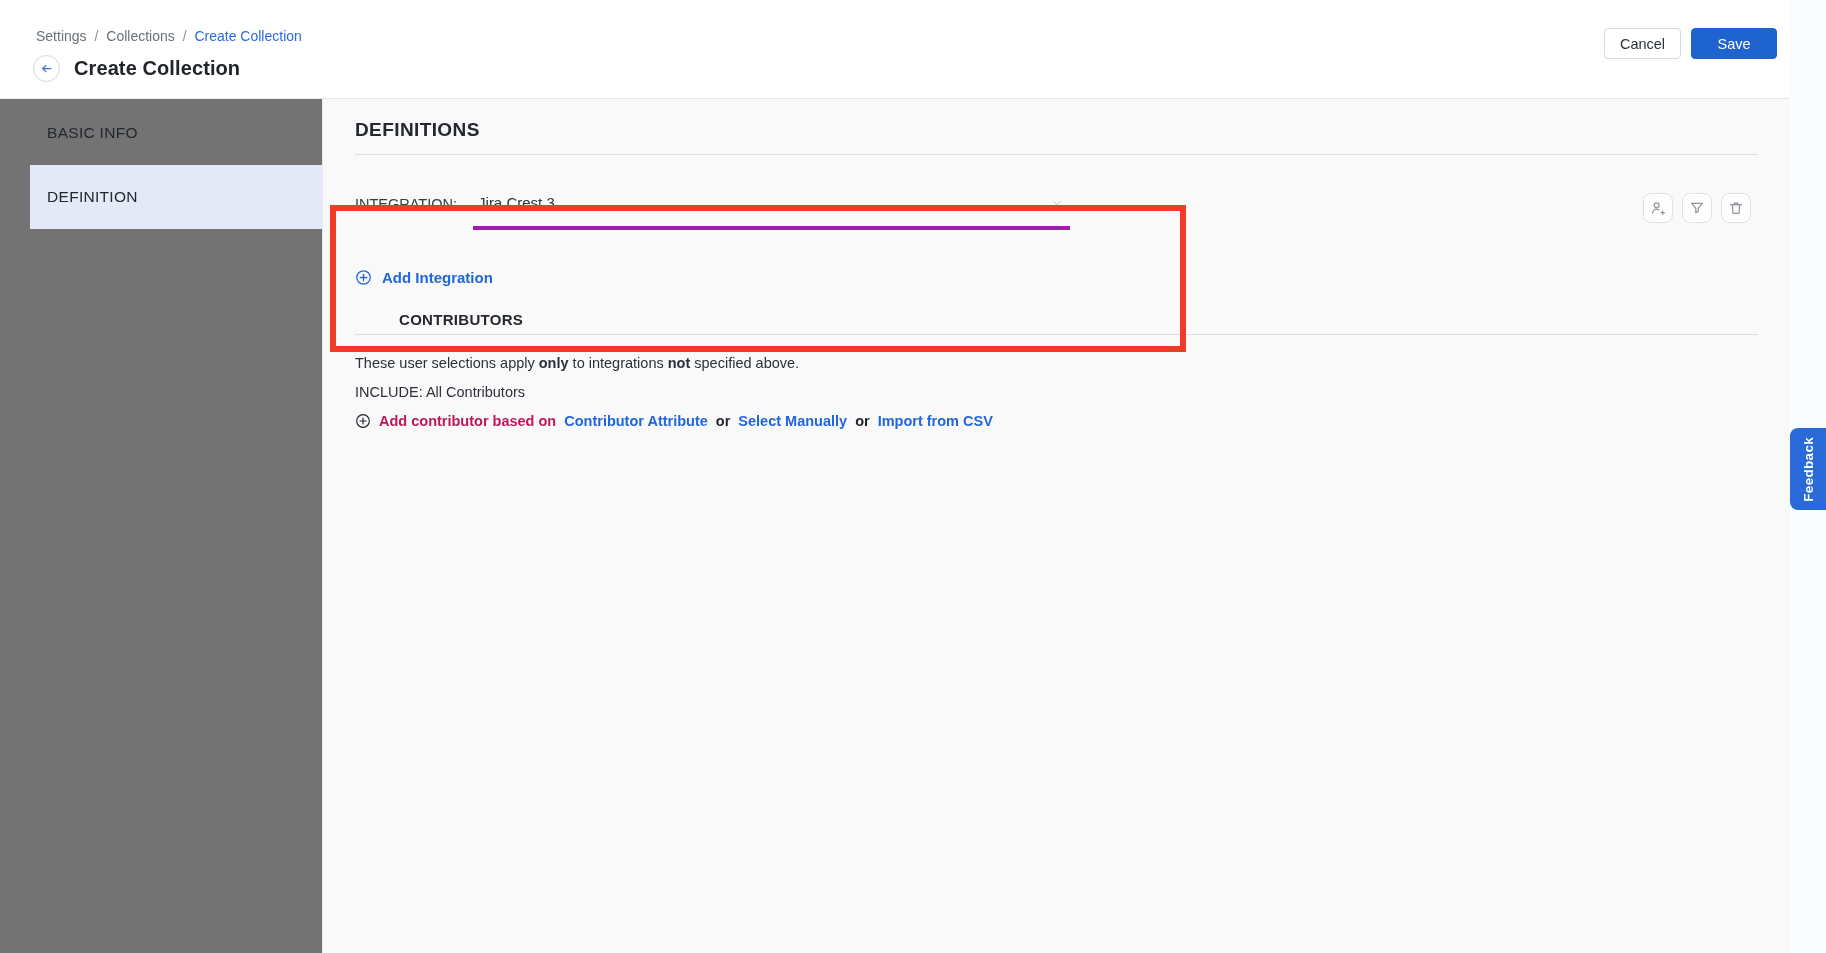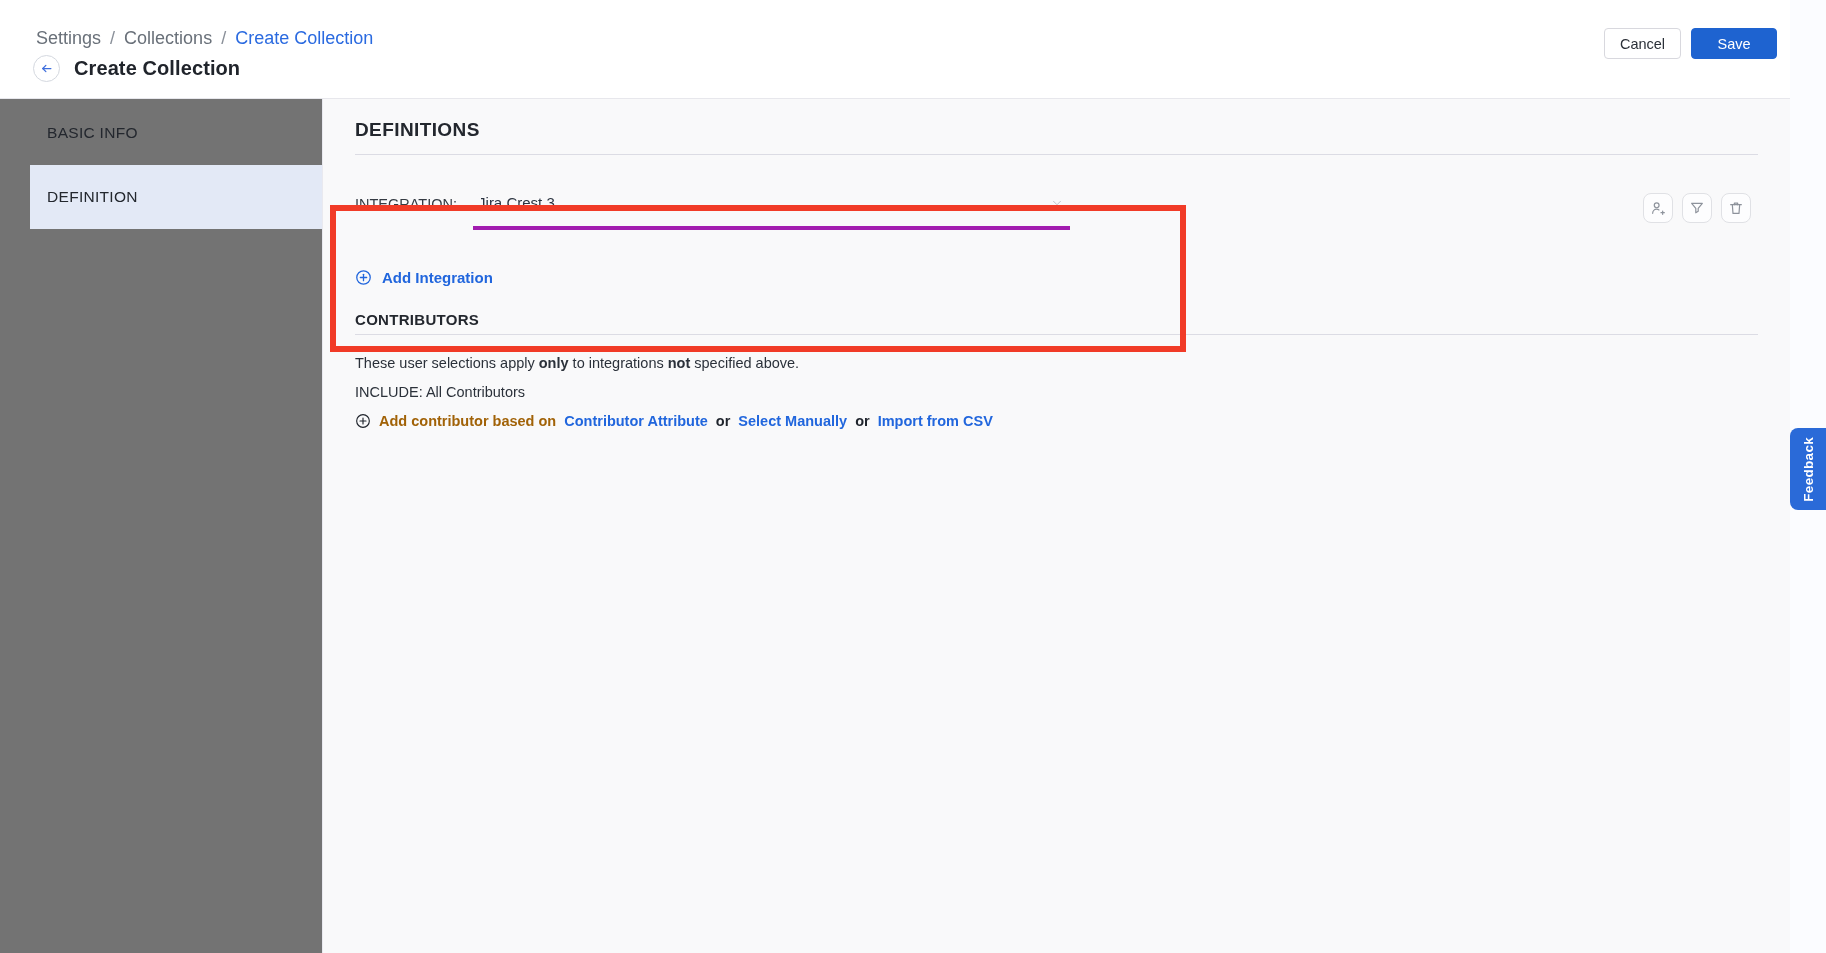--- a/index.html
+++ b/index.html
@@ -8,21 +8,21 @@
     font-family:"Liberation Sans", sans-serif;
     background:#ffffff;
     color:#22262d;
   }
   .page { display:flex; width:1826px; height:953px; }
   .app { width:1790px; display:flex; flex-direction:column; }
   .gutter { width:36px; background:#fbfcff; }
 
   
   .header { position:relative; height:99px; background:#ffffff; border-bottom:1px solid #e7e7ec; flex:0 0 auto; }
-  .breadcrumb { position:absolute; left:36px; top:28px; font-size:18px; color:#697079; }
+  .breadcrumb { position:absolute; left:36px; top:28px; font-size:14px; color:#697079; }
   .breadcrumb .crumb { color:#697079; }
   .breadcrumb .sep { color:#8a9099; margin:0 4px; }
   .breadcrumb .crumb-current { color:#2a6ae0; }
   .title-row { position:absolute; left:33px; top:55px; display:flex; align-items:center; gap:14px; }
   .back-btn { width:27px; height:27px; border:1px solid #d4d8df; border-radius:50%; background:#fff;
               display:flex; align-items:center; justify-content:center; cursor:pointer; }
   .page-title { font-size:20px; font-weight:700; color:#20242b; letter-spacing:0.1px; }
   .header-actions { position:absolute; right:13px; top:28px; display:flex; gap:10px; }
   .btn { height:31px; border-radius:4px; font-size:14.5px; display:flex; align-items:center; justify-content:center;
          cursor:pointer; font-family:"Liberation Sans",sans-serif; }
@@ -53,27 +53,27 @@
   .select { width:597px; margin-left:16px; border-bottom:4px solid #a21caf; padding:0 6px 13px 5px;
             display:flex; justify-content:space-between; align-items:flex-start; cursor:pointer; }
   .select-value { font-size:15px; color:#2b3340; line-height:20px; }
   .row-actions { display:flex; gap:9px; margin-right:7px; }
   .icon-btn { width:30px; height:30px; border:1px solid #e0e1e5; border-radius:8px; background:#fdfdfe;
               display:flex; align-items:center; justify-content:center; cursor:pointer; }
 
   .add-link-row { margin-top:39px; display:flex; align-items:center; gap:10px; cursor:pointer; width:fit-content; }
   .add-link-text { font-size:15px; font-weight:600; color:#2166dd; }
 
-  .contrib-head { margin-top:24px; height:19px; display:flex; align-items:center; }
+  .contrib-head { margin-top:24px; height:19px; display:flex; align-items:center;margin-left:44px; }
   .divider2 { height:1px; background:#dcdce4; margin-top:5px; }
   .note { margin-top:17px; font-size:14.5px; color:#2b313a; line-height:22px; }
   .note b { font-weight:700; }
   .include-line { margin-top:7px; font-size:14.5px; color:#2b313a; line-height:22px; }
   .add-contrib-row { margin-top:7px; display:flex; align-items:center; gap:8px; font-size:14.5px; line-height:22px; }
-  .add-contrib-prefix { font-weight:700; color:#a16207; }
+  .add-contrib-prefix { font-weight:700; color:#be185d; }
   .or-word { font-weight:700; color:#1f242c; }
   .text-link { color:#2166dd; font-weight:600; cursor:pointer; }
 
   
   .annotation-box { position:absolute; left:7px; top:106px; width:856px; height:147px;
                     border:6px solid #f13b27; pointer-events:none; z-index:5; }
 
   
   .feedback-tab { position:fixed; right:0; top:428px; width:36px; height:82px; background:#2a6ad8;
                   border-radius:8px 0 0 8px; display:flex; align-items:center; justify-content:center; cursor:pointer; }

